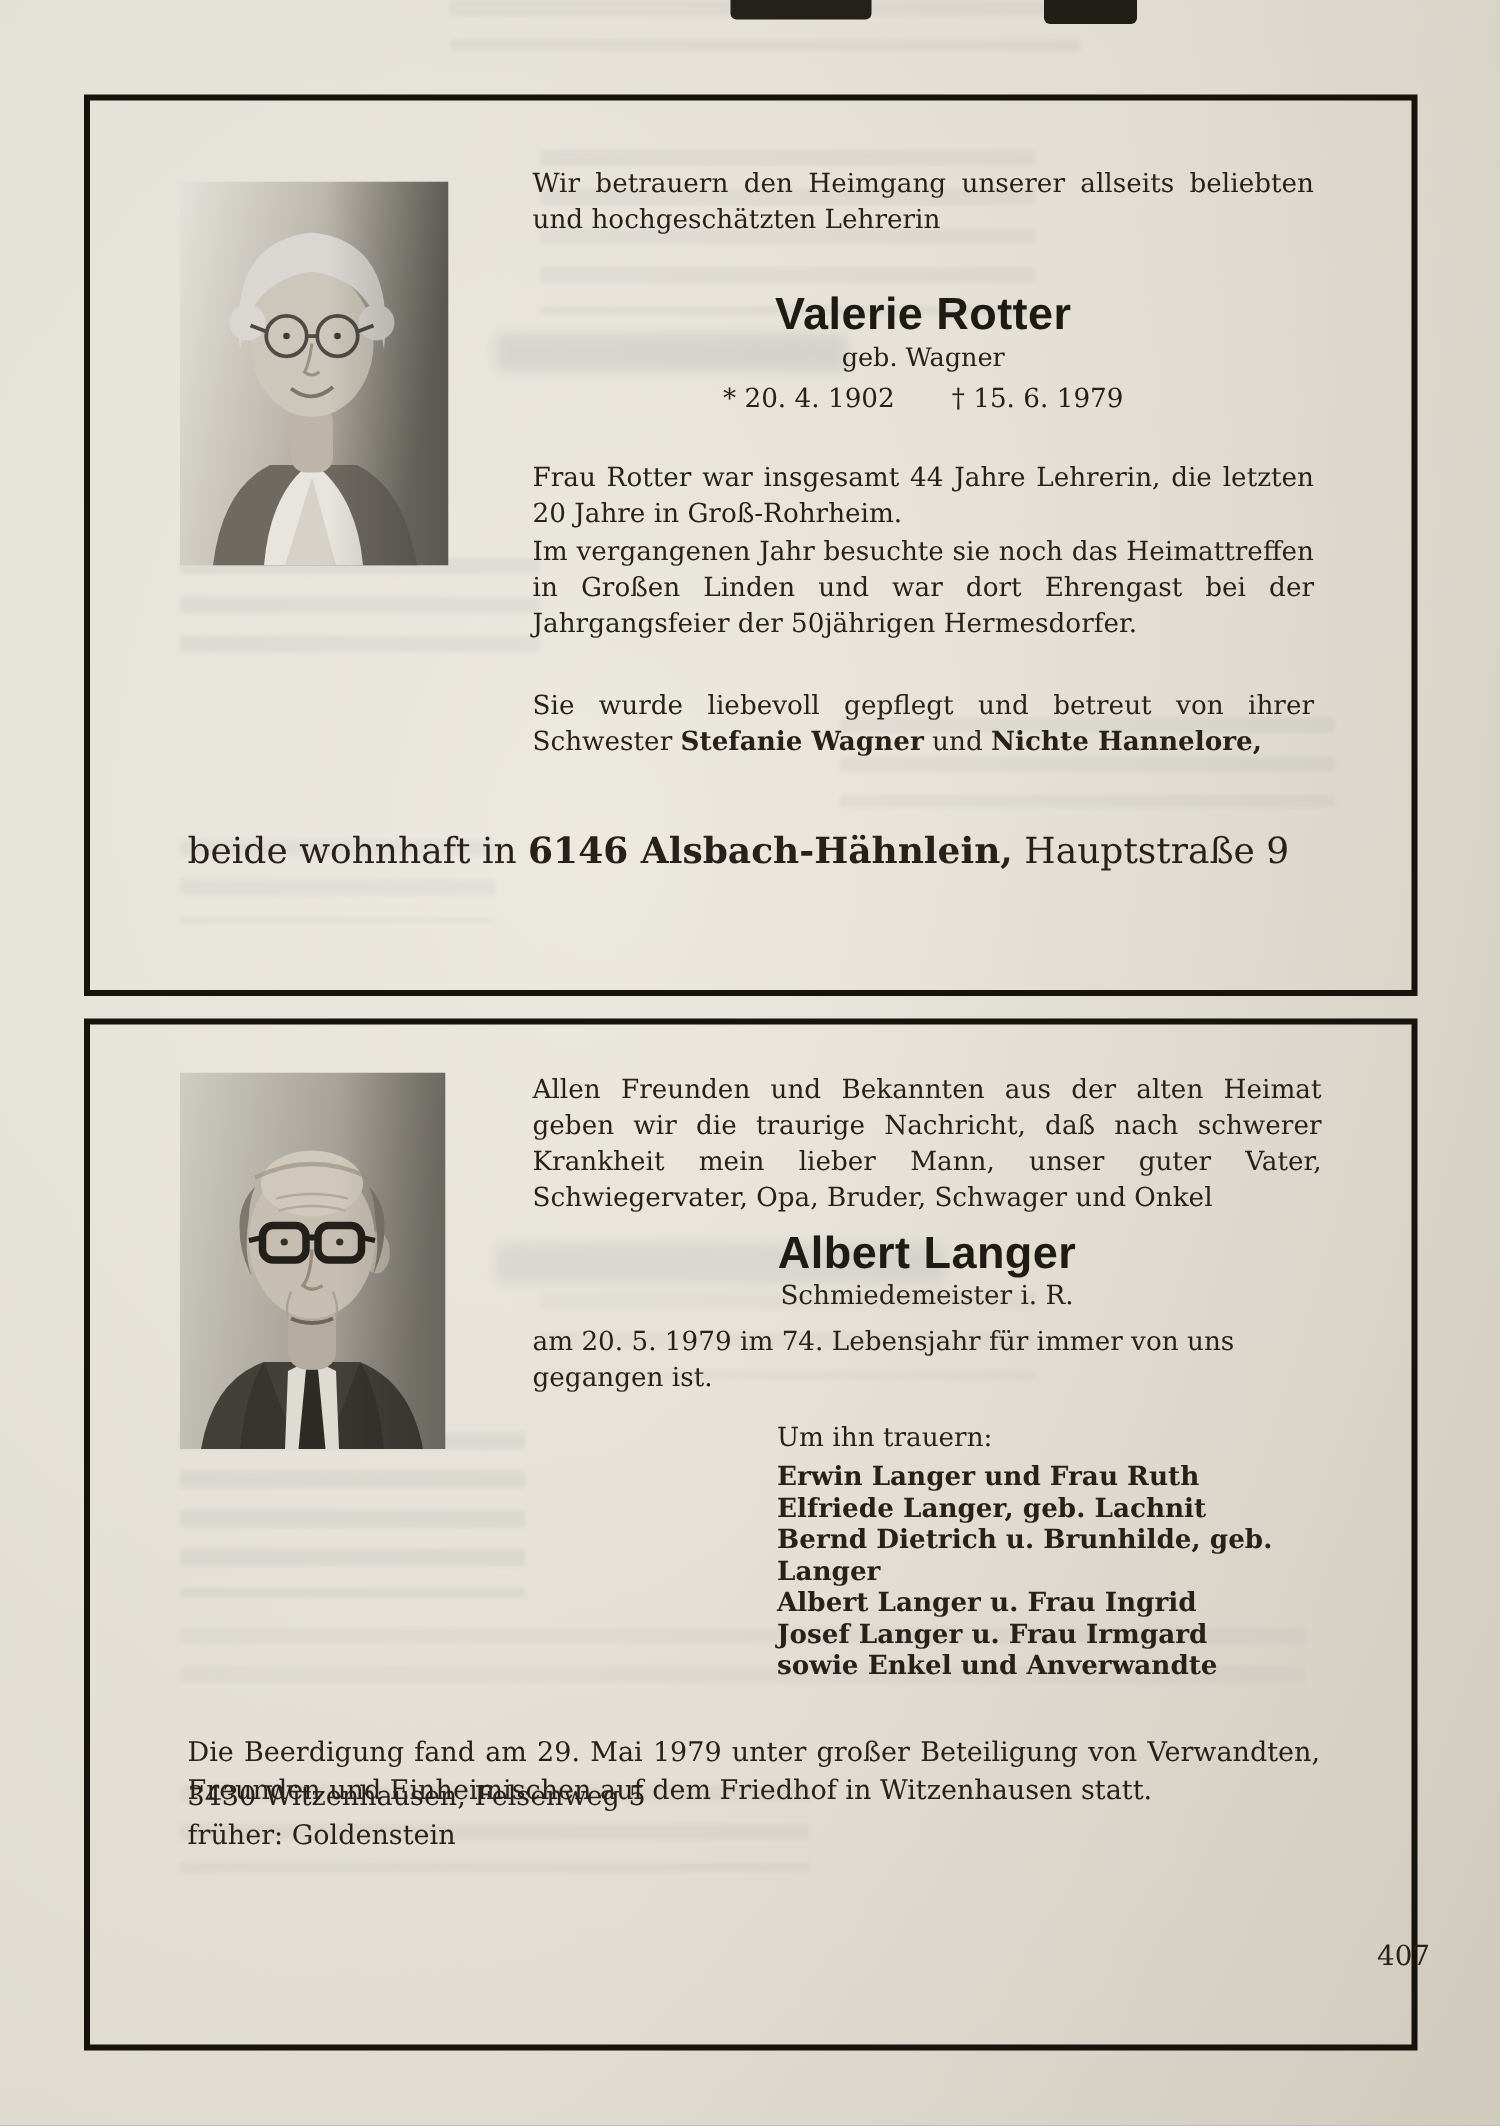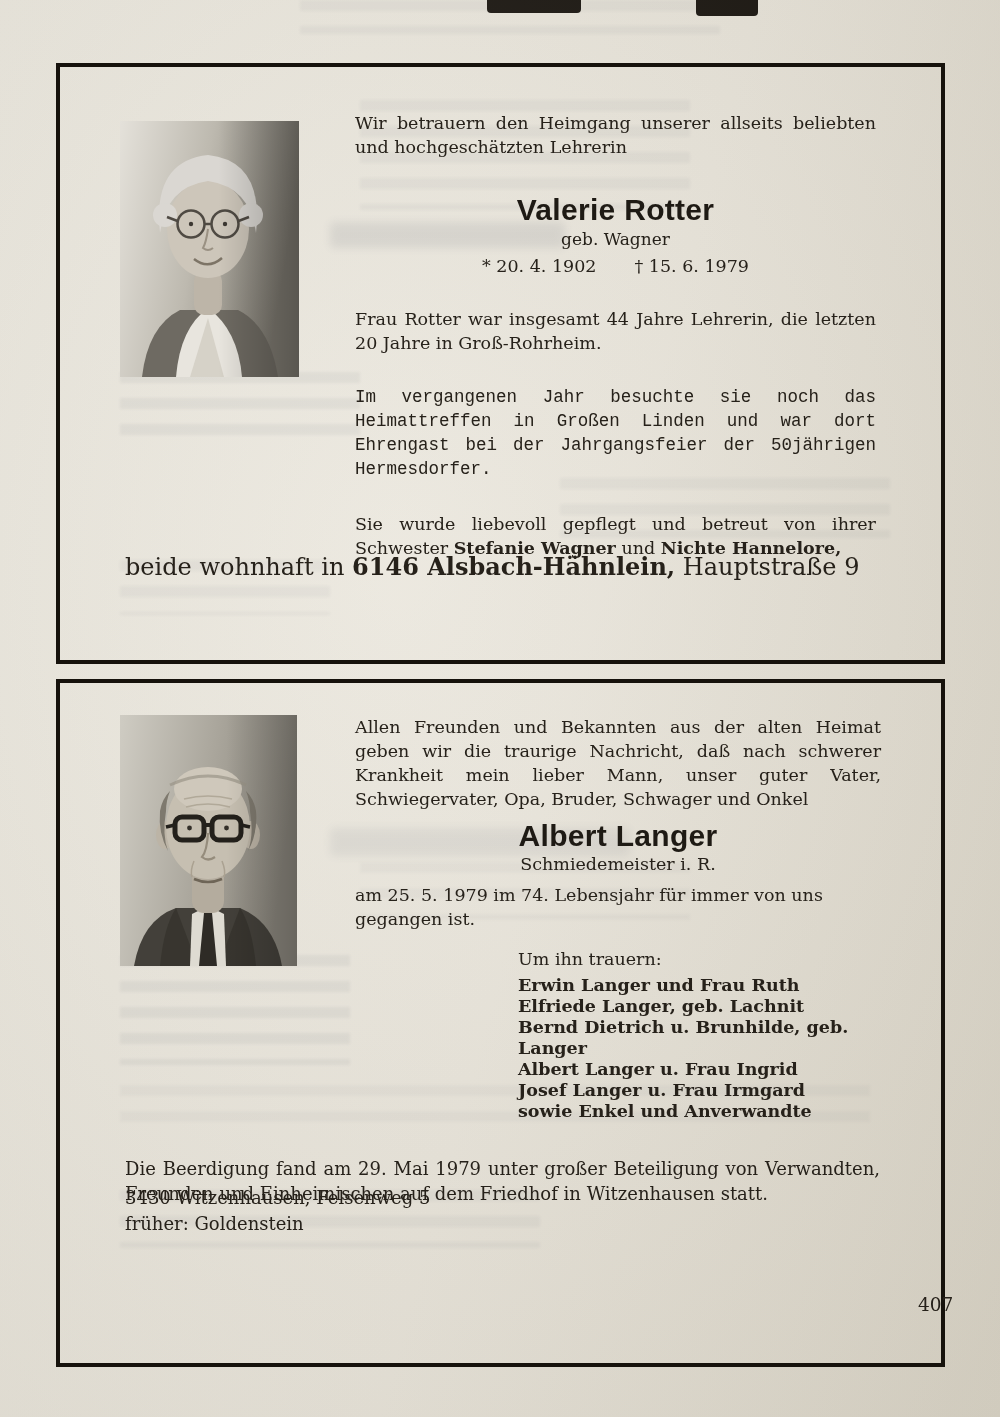--- a/index.html
+++ b/index.html
@@ -40,21 +40,21 @@
   .name{
     margin:34px 0 0;text-align:center;
     font-family:"Liberation Sans","DejaVu Sans",sans-serif;
     font-weight:bold;font-size:30px;line-height:1.1;letter-spacing:.3px;color:#1e1a14;
   }
   #col2 .name{margin-top:8px;}
   .maiden{text-align:center;margin-top:3px;font-size:17px;}
   .dates{text-align:center;margin-top:7px;font-size:17.5px;}
   .dates .death-date{margin-left:38px;}
   #p1{margin-top:31px;}
-  #p2{margin-top:30px;font-family:Liberation Mono, monospace;}
+  #p2{margin-top:1px;}
   #p3{margin-top:31px;}
   b,.bold{font-weight:bold;}
   .addr1{position:absolute;left:65px;top:485px;font-size:24px;}
   .subtitle{text-align:center;margin-top:2px;font-size:17.5px;}
   .deathline{margin-top:9px;font-size:17.5px;line-height:24px;text-align:left;}
   .mourn-label{margin:13px 0 0 163px;font-size:17.5px;}
   .mourners{margin:6px 0 0 163px;font-size:17.5px;font-weight:bold;line-height:21px;}
   .funeral{position:absolute;left:65px;top:455px;width:755px;font-size:18px;line-height:25px;text-align:justify;}
   .address{position:absolute;left:65px;top:504px;font-size:18px;}
   .former{position:absolute;left:65px;top:530px;font-size:18px;}
@@ -174,21 +174,21 @@
       <path d="M74 146 Q70 156 72 162" stroke="#aaa191" stroke-width="1.5" fill="none"></path>
       <path d="M102 146 Q106 156 104 162" stroke="#aaa191" stroke-width="1.5" fill="none"></path>
       <path d="M74 164 Q88 170 102 164" stroke="#6e6557" stroke-width="2.5" fill="none"></path>
       <rect width="177" height="251" fill="url(#g-m-vig)"></rect>
     </svg>
 
     <div class="col" id="col2">
       <p class="intro">Allen Freunden und Bekannten aus der alten Heimat geben wir die traurige Nachricht, daß nach schwerer Krankheit mein lieber Mann, unser guter Vater, Schwiegervater, Opa, Bruder, Schwager und Onkel</p>
       <div class="name">Albert Langer</div>
       <div class="subtitle">Schmiedemeister i. R.</div>
-      <p class="deathline">am 25. 5. 1979 im 74. Lebensjahr für immer von uns gegangen ist.</p>
+      <p class="deathline">am 20. 5. 1979 im 74. Lebensjahr für immer von uns gegangen ist.</p>
       <div class="mourn-label">Um ihn trauern:</div>
       <div class="mourners">
         <div>Erwin Langer und Frau Ruth</div>
         <div>Elfriede Langer, geb. Lachnit</div>
         <div>Bernd Dietrich u. Brunhilde, geb. Langer</div>
         <div>Albert Langer u. Frau Ingrid</div>
         <div>Josef Langer u. Frau Irmgard</div>
         <div>sowie Enkel und Anverwandte</div>
       </div>
     </div>

